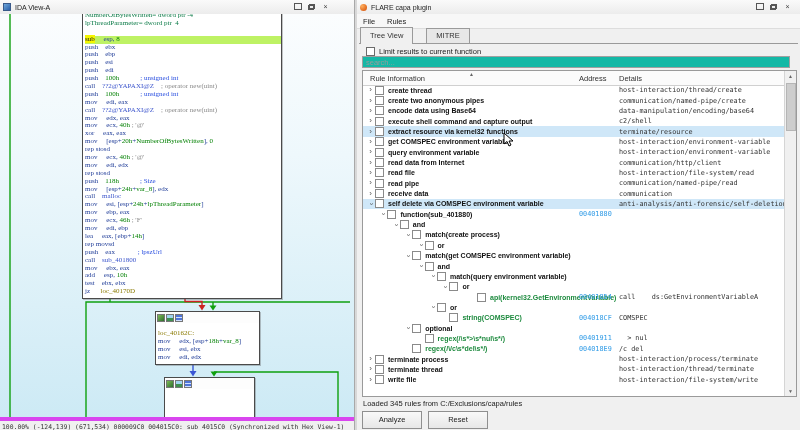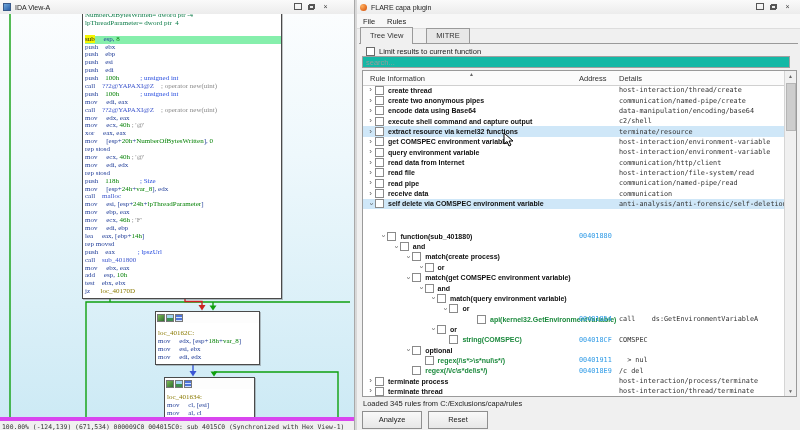--- a/index.html
+++ b/index.html
@@ -25,21 +25,21 @@
   .node-hdr{height:11px;display:flex;align-items:center;gap:1px;padding-left:1px;background:#fdfdfd;}
   .nhicon{width:8px;height:8px;border:1px solid #777;box-sizing:border-box;display:inline-block;}
   .nh1{background:linear-gradient(135deg,#7fba58,#2d6e2d);}
   .nh2{background:linear-gradient(180deg,#9fd4f0 50%,#3f8f4f 50%);}
   .nh3{background:repeating-linear-gradient(180deg,#4f74d8 0,#4f74d8 2px,#cfe0ff 2px,#cfe0ff 3px);}
   .asm{font-family:Liberation Serif, serif;font-size:7px;line-height:7.9px;color:#24409a;}
   .asm-line{white-space:pre;height:7.9px;}
   .seg-ins{color:#24409a;} .seg-num{color:#068206;} .seg-var{color:#068206;}
   .seg-name{color:#3c55cc;} .seg-cmt{color:#8a8a8a;} .seg-cmtb{color:#2b50e0;}
   .seg-loc{color:#8a7a00;} .seg-grn{color:#0a7a46;} .seg-pln{color:#24409a;}
-  .hl-line{background:#86efac;}
+  .hl-line{background:#bef264;}
   .seg-hly{background:#f5f500;color:#222;}
   #b1 .asm{padding:2px 0 0 2px;} .nbody{padding-left:2px;}
   #ida-status{position:absolute;left:0;right:0;top:417px;height:13px;background:#f0f0f0;border-top:4px solid #d946ef;
               font-family:"DejaVu Sans Mono",monospace;font-size:6.4px;color:#333;line-height:13px;padding-left:2px;white-space:pre;}
   
   #right{left:357px;width:443px;}
   #menubar{position:absolute;top:14px;left:0;right:0;height:14px;background:#f7f7f7;border-bottom:1px solid #ddd;
            display:flex;align-items:center;font-size:7.5px;color:#222;}
   .menu-item{padding:1px 6px;}
   #tabbar{position:absolute;top:29px;left:3px;right:0;height:14px;display:flex;align-items:flex-end;font-size:7.5px;gap:11px;}
@@ -171,25 +171,20 @@
           <div class="asm-line"><span class="seg-ins">mov     edi, edx</span></div>
         </div>
     </div>
 
     <div id="b3" class="node" style="left:164px;top:363px;width:89px;height:56px;">
       <div class="node-hdr">
         <span class="nhicon nh1"></span>
         <span class="nhicon nh2"></span>
         <span class="nhicon nh3"></span>
       </div>
-      <div class="asm nbody" style="padding-top:5px;">
-          <div class="asm-line"><span class="seg-loc">loc_401634:</span></div>
-          <div class="asm-line"><span class="seg-ins">mov     cl, [esi]</span></div>
-          <div class="asm-line"><span class="seg-ins">mov     al, cl</span></div>
-        </div>
     </div>
   </div>
 
   <div id="ida-status">100.00% (-124,139) (671,534) 000009C0 004015C0: sub_4015C0 (Synchronized with Hex View-1)</div>
 </div>
 
 <div id="right" class="pane">
   <div class="titlebar">
     <span class="appdot"></span>
     <span class="ttl">FLARE capa plugin</span>
@@ -295,21 +290,21 @@
           <span class="rchk"></span>
           <span class="rlabel">receive data</span>
           <span class="rdet">communication</span>
         </div>
         <div class="capa-row hl" style="padding-left: 3px;">
           <span class="arrow exp">›</span>
           <span class="rchk"></span>
           <span class="rlabel">self delete via COMSPEC environment variable</span>
           <span class="rdet">anti-analysis/anti-forensic/self-deletion</span>
         </div>
-        <div class="capa-row" style="padding-left: 15.4px; margin-top: 22px;">
+        <div class="capa-row" style="padding-left: 15.4px;">
           <span class="arrow exp">›</span>
           <span class="rchk"></span>
           <span class="rlabel">function(sub_401880)</span>
           <span class="raddr">00401880</span>
         </div>
         <div class="capa-row" style="padding-left: 27.8px;">
           <span class="arrow exp">›</span>
           <span class="rchk"></span>
           <span class="rlabel">and</span>
         </div>

